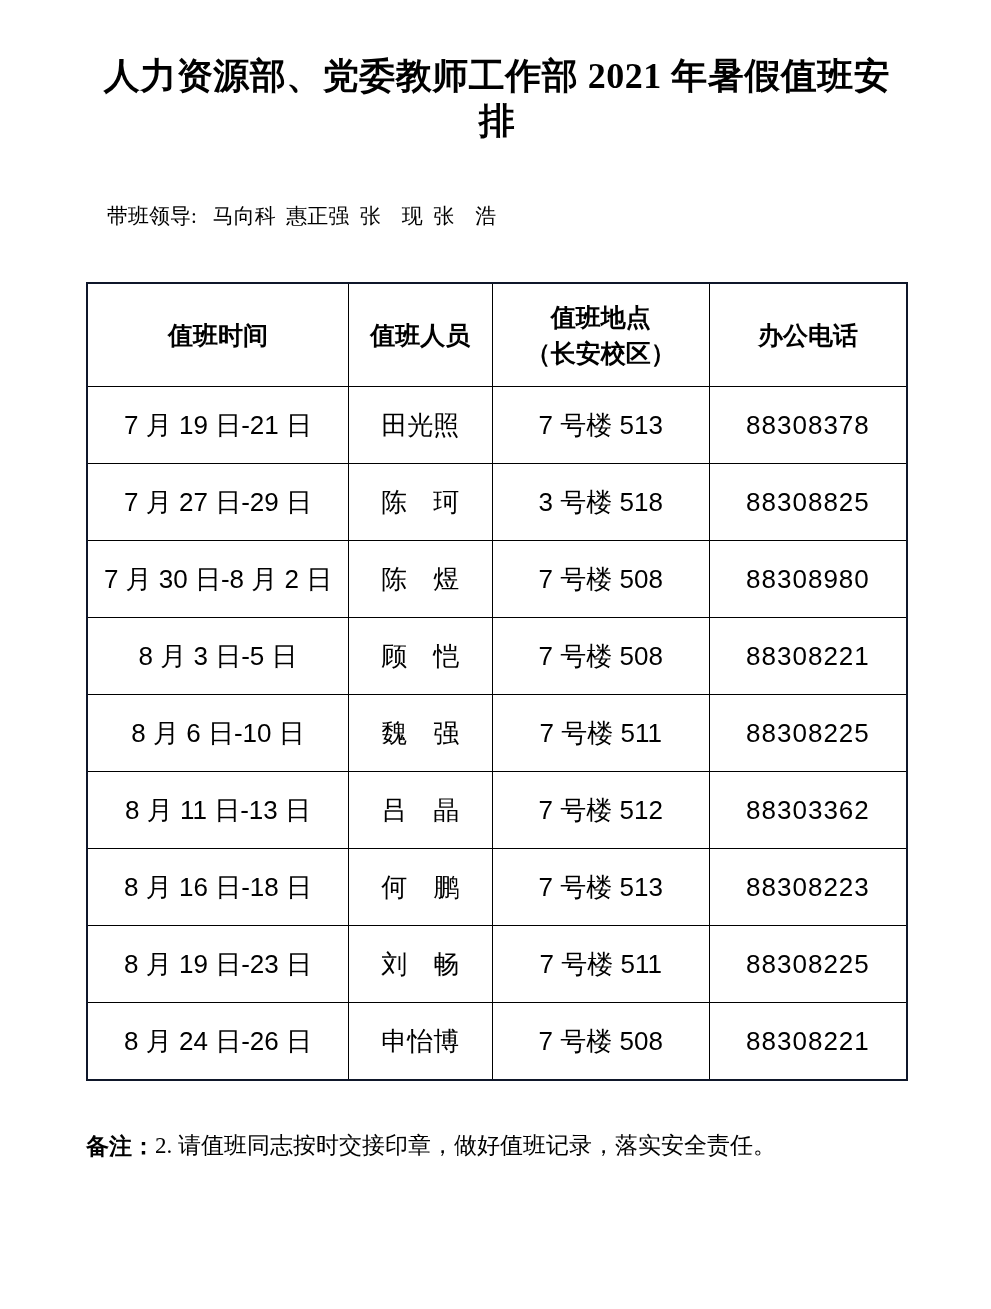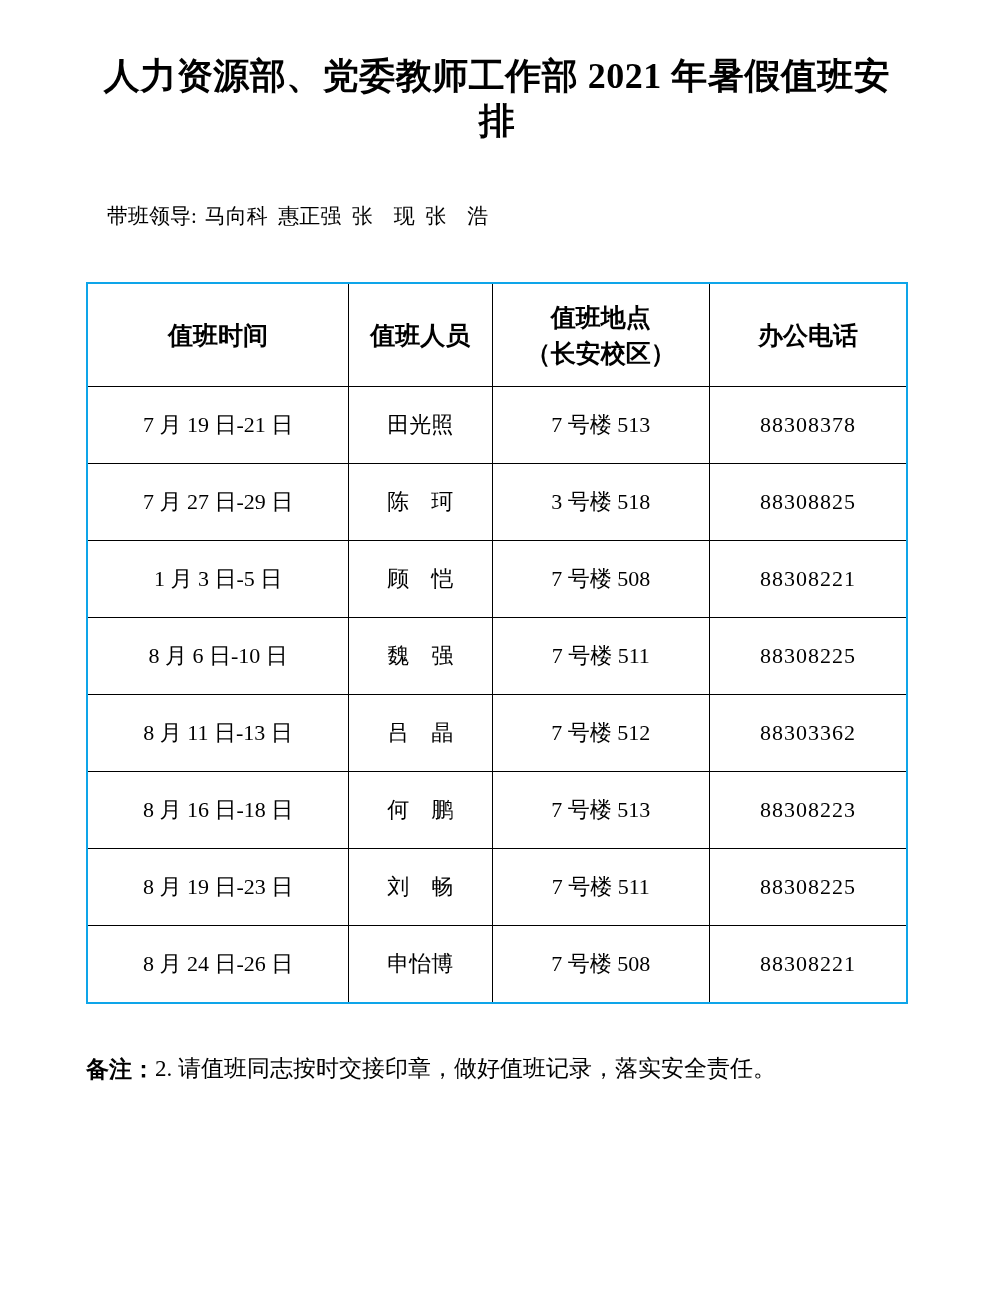--- a/index.html
+++ b/index.html
@@ -22,49 +22,49 @@
     text-align: center;
     letter-spacing: 0.5px;
     font-family: "Liberation Serif", "DejaVu Serif", serif;
   }
   .lead {
     margin-top: 32px;
     font-size: 21px;
     line-height: 1.3;
     white-space: pre;
   }
-  .lead-label { margin-right: 8px; text-align: center; }
+  .lead-label { margin-right: 16px; text-align: center; }
   table.duty-table {
     margin-top: 24px;
     width: 822px;
     border-collapse: collapse;
     table-layout: fixed;
-    border: 2px solid #0ea5e9;
+    border: 2px solid #0f172a;
   }
   table.duty-table th,
   table.duty-table td {
     border: 1.5px solid #000;
     text-align: center;
     vertical-align: middle;
     padding: 0 4px;
     overflow: hidden;
   }
   table.duty-table th {
     height: 104px;
     font-size: 25px;
     font-weight: bold;
     white-space: pre-line;
     line-height: 1.45;
     font-family: "Liberation Sans", "DejaVu Sans", sans-serif;
   }
   table.duty-table td {
     height: 77px;
-    font-size: 22px;
+    font-size: 26px;
     white-space: pre;
-    font-family: Liberation Serif, serif;
+    font-family: Liberation Sans, sans-serif;
   }
   td.phone-cell { letter-spacing: 1px; }
   .notes {
     margin-top: 42px;
     display: flex;
     align-items: center;
     font-size: 23px;
     line-height: 46px;
   }
   .notes-label {
@@ -108,21 +108,27 @@
           <td>7 号楼 513</td>
           <td class="phone-cell">88308378</td>
         </tr>
         <tr>
           <td>7 月 27 日-29 日</td>
           <td>陈　珂</td>
           <td>3 号楼 518</td>
           <td class="phone-cell">88308825</td>
         </tr>
         <tr>
-          <td>1 月 3 日-5 日</td>
+          <td>7 月 30 日-8 月 2 日</td>
+          <td>陈　煜</td>
+          <td>7 号楼 508</td>
+          <td class="phone-cell">88308980</td>
+        </tr>
+        <tr>
+          <td>8 月 3 日-5 日</td>
           <td>顾　恺</td>
           <td>7 号楼 508</td>
           <td class="phone-cell">88308221</td>
         </tr>
         <tr>
           <td>8 月 6 日-10 日</td>
           <td>魏　强</td>
           <td>7 号楼 511</td>
           <td class="phone-cell">88308225</td>
         </tr>

